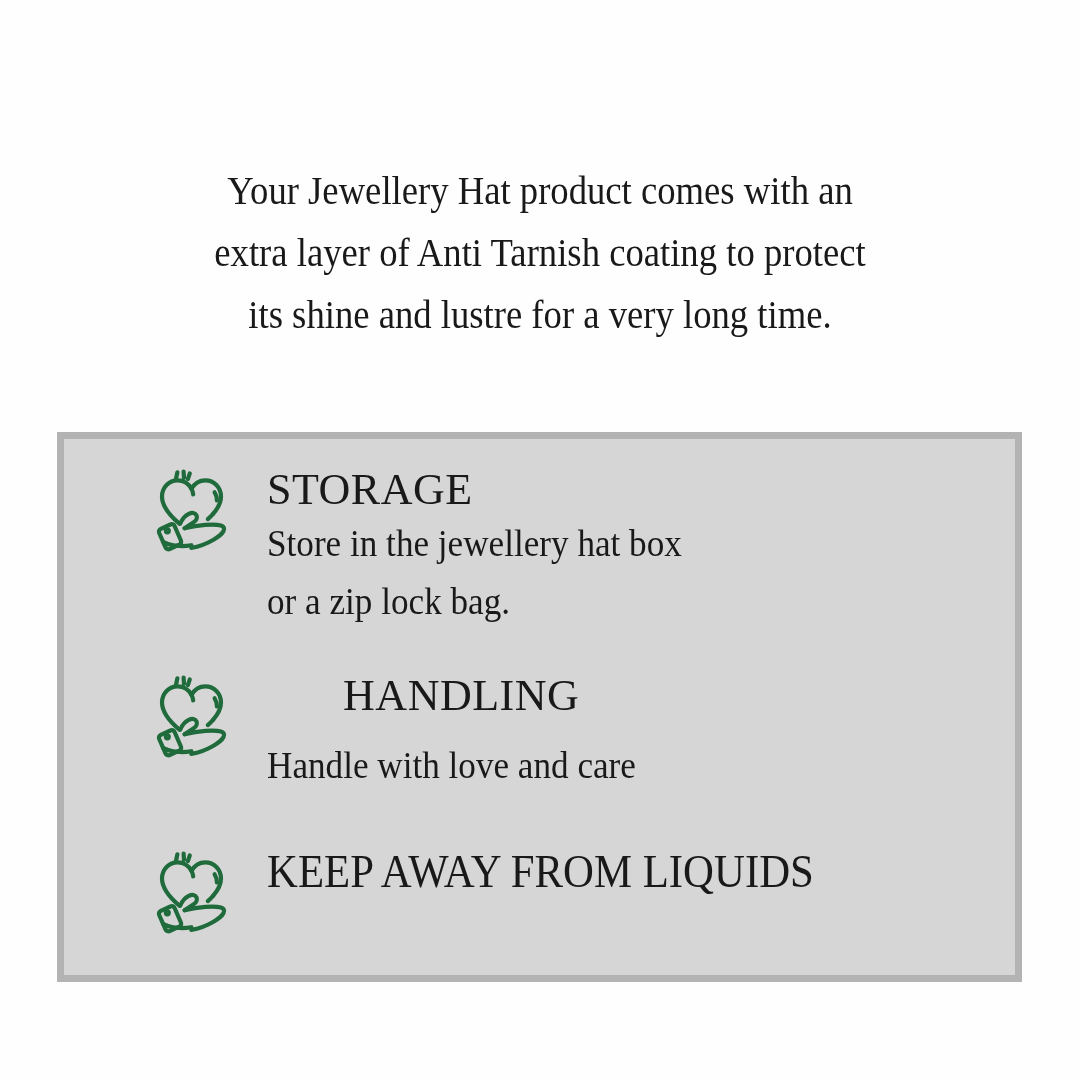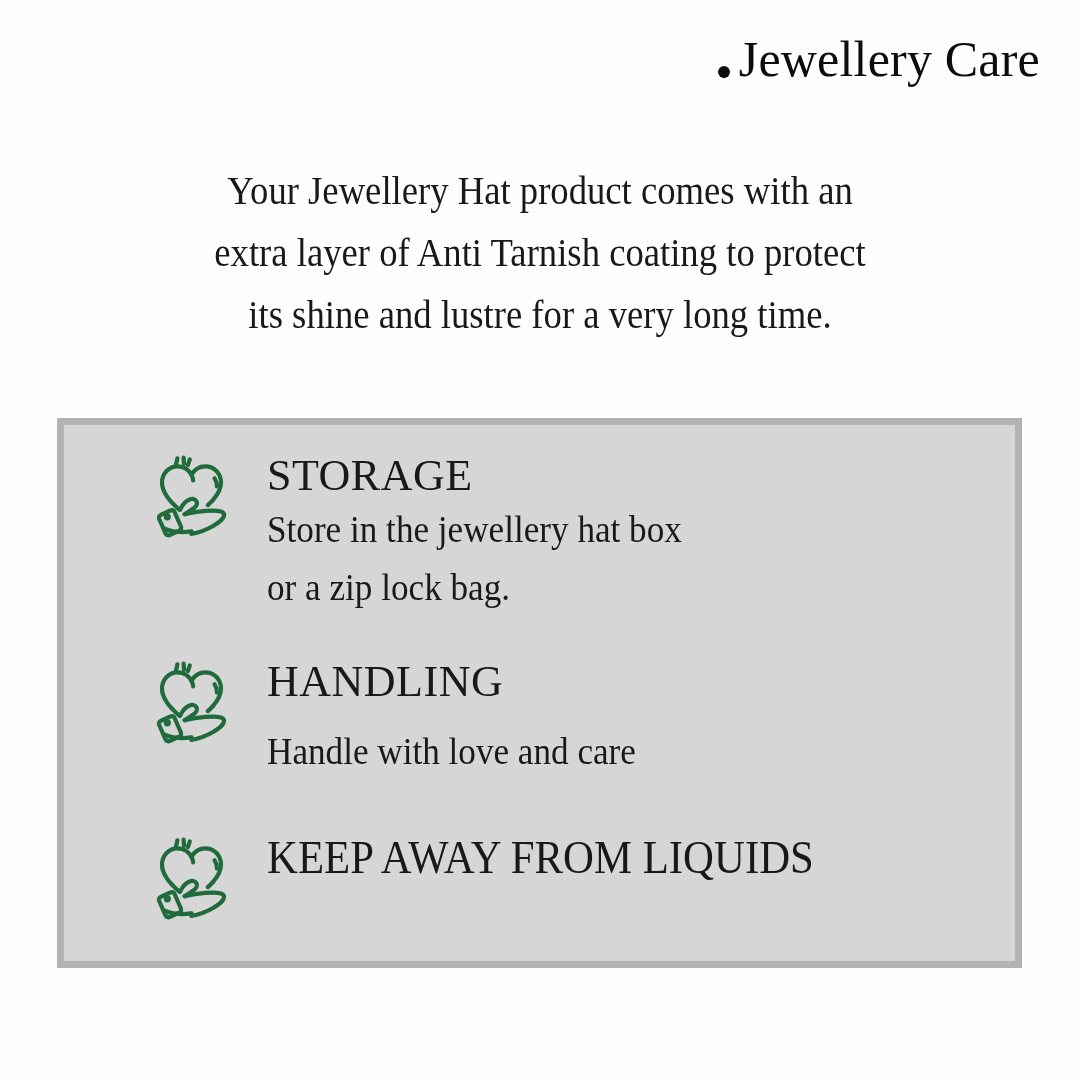--- a/index.html
+++ b/index.html
@@ -67,21 +67,21 @@
   }
   .intro .ln {
     display: block;
     white-space: nowrap;
   }
 
   
   .care-box {
     position: absolute;
     left: 57px;
-    top: 418px;
+    top: 432px;
     width: 965px;
     height: 550px;
     box-sizing: border-box;
     background: #d6d6d6;
     border: 7px solid #b3b3b3;
   }
 
   .care-list {
     position: absolute;
     left: 0;
@@ -134,31 +134,27 @@
     line-height: 58px;
     color: #19191a;
     transform: scaleX(0.95);
     transform-origin: left top;
   }
   .care-desc .ln {
     display: block;
     white-space: nowrap;
   }
   .care-row.row-1 .care-desc { margin-top: 14px; }
-  .care-row.row-1 .care-heading { margin-bottom: 16px; }
+  .care-row.row-1 .care-heading { margin-bottom: 16px; text-align: center; }
 </style>
 </head>
 <body>
 
 <div class="page">
 
-  <div class="title-row">
-    <span class="title-bullet">•</span>
-    <span class="title-text">Jewellery Care</span>
-  </div>
 
   <div class="intro">
     <span class="ln">Your Jewellery Hat product comes with an</span>
     <span class="ln">extra layer of Anti Tarnish coating to protect</span>
     <span class="ln">its shine and lustre for a very long time.</span>
   </div>
 
   <div class="care-box">
     <div class="care-list">
 

